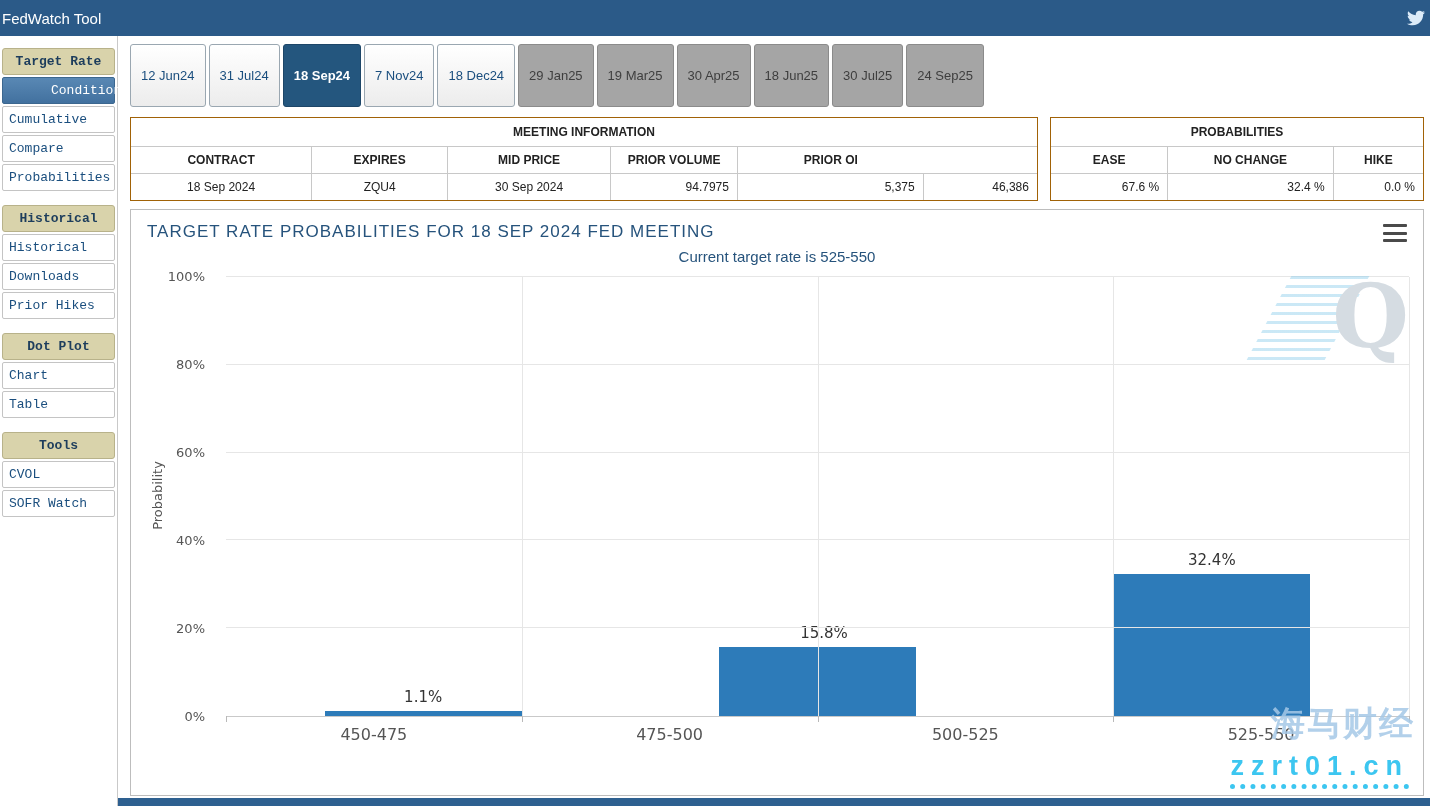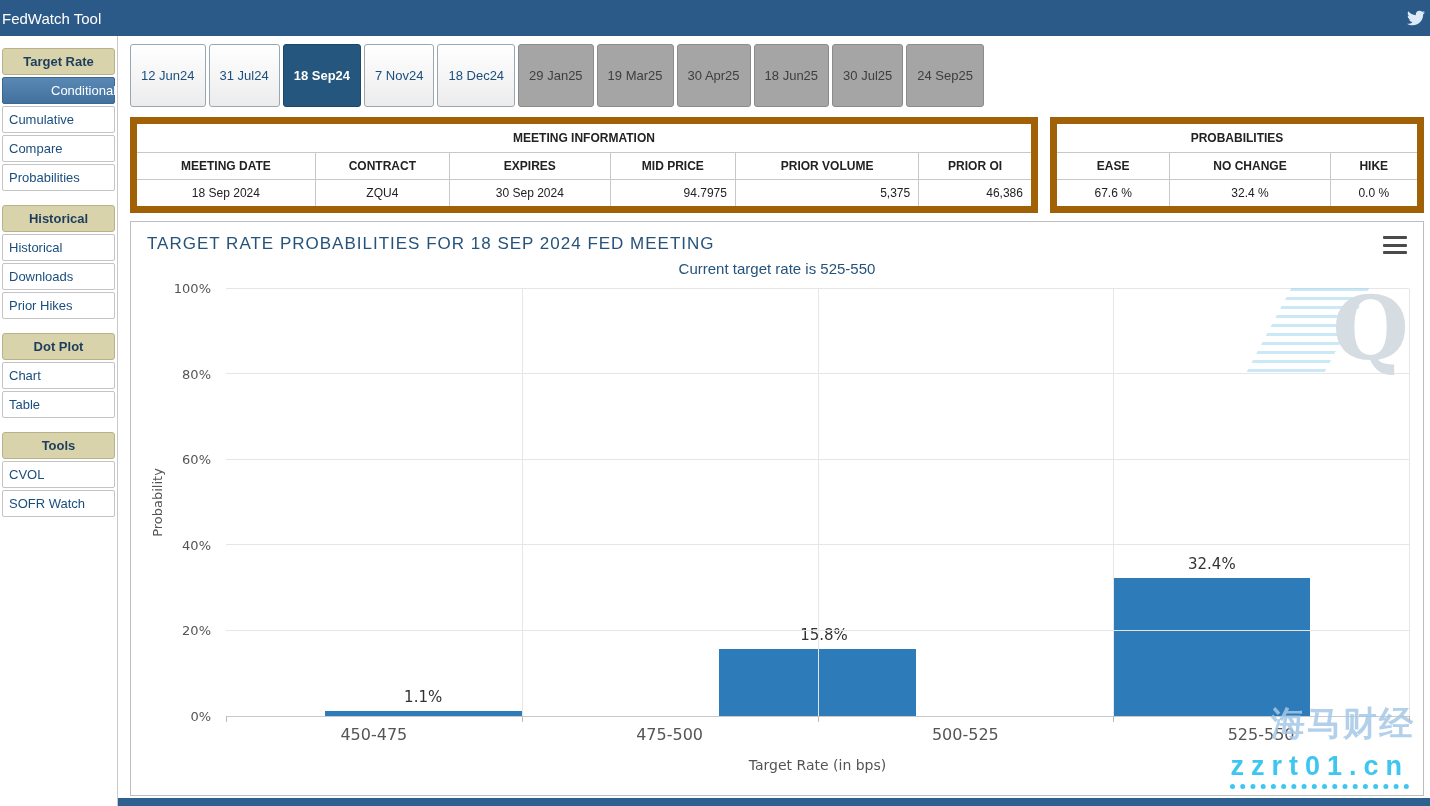--- a/index.html
+++ b/index.html
@@ -7,74 +7,74 @@
   body { font-family:"Liberation Sans", sans-serif; background:#fff; color:#222; }
 
   
   .topbar { height:36px; background:#2b5a88; display:flex; align-items:center; justify-content:space-between; padding:0 2px; }
   .topbar-title { color:#fff; font-size:15px; }
   .twitter-btn { width:24px; height:24px; display:flex; align-items:center; justify-content:center; cursor:pointer; }
   .twitter-btn svg { width:18px; height:18px; fill:#dcebf8; }
 
   
   .layout { display:flex; height:770px; }
-  .sidebar { width:118px; border-right:1px solid #c9c9c9; background:#fff; padding-top:10px; }
+  .sidebar { width:118px; border-right:1px solid #c9c9c9; background:#fff; padding-top:10px;font-family:Liberation Mono, monospace; }
   .side-header { margin:14px 2px 2px 2px; border:1px solid #b8b28a; background:#d9d3ab; border-radius:3px;
                  text-align:center; padding:5px 0; font-weight:bold; font-size:13px; color:#1d3d5c; }
   .sidebar .side-header:first-child { margin-top:2px; }
   .side-item { margin:0 2px 2px 2px; border:1px solid #c4c4c4; background:#fff; padding:5px 6px;
                font-size:13px; color:#1a4e7e; border-radius:2px; cursor:pointer; }
   .side-item.selected { background:linear-gradient(#5988b4,#42719f); color:#fff; border-color:#3c678f;padding-left:48px; }
 
   .main { flex:1; display:flex; flex-direction:column; padding:8px 6px 0 12px; }
 
   
   .tabs { display:flex; gap:3px; margin-bottom:10px; }
   .tab { border:1px solid #9aa7b1; border-radius:3px; padding:23px 10px; font-size:13px; color:#1a4e7e;
          background:linear-gradient(#ffffff,#ececec); cursor:pointer; white-space:nowrap; }
   .tab.selected { background:#24567e; color:#fff; font-weight:bold; border-color:#1d4668; }
   .tab.disabled { background:#a5a5a5; color:#3e3e3e; border-color:#8b8b8b; }
 
   
   .tables-row { display:flex; gap:12px; margin-bottom:8px; }
-  .info-table { border:7px solid #a16207; background:#fff; }
+  .info-table { border:1px solid #a16207; background:#fff; }
   .info-table.mi { width:908px; }
   .info-table.prob { flex:1; }
   .table-title { text-align:center; font-weight:bold; font-size:12px; padding:7px 0; border-bottom:1px solid #c8c8c8; color:#222; }
   .trow { display:flex; }
   .trow + .trow { border-top:1px solid #c8c8c8; }
   .cell { padding:6px 8px; font-size:12px; border-right:1px solid #c8c8c8; text-align:center; overflow:hidden; }
   .cell:last-child { border-right:none; }
   .trow.headers .cell { font-weight:bold; }
   .mi .cell:nth-child(1){width:20%;} .mi .cell:nth-child(2){width:15%;} .mi .cell:nth-child(3){width:18%;}
   .mi .cell:nth-child(4){width:14%;} .mi .cell:nth-child(5){width:20.5%;} .mi .cell:nth-child(6){width:12.5%;}
   .mi .trow.values .cell:nth-child(n+4){ text-align:right; }
   .prob .cell:nth-child(1){width:31.5%;} .prob .cell:nth-child(2){width:44.5%;} .prob .cell:nth-child(3){width:24%;}
-  .prob .trow.values .cell { }
+  .prob .trow.values .cell { text-align:right; }
 
   
   .chart-panel { flex:1; border:1px solid #bdbdbd; background:#fff; position:relative; display:flex; flex-direction:column; }
   .chart-head { display:flex; justify-content:space-between; align-items:flex-start; padding:12px 16px 2px 16px; }
   .chart-title { color:#26537c; font-size:17px; letter-spacing:1px; font-weight:normal; }
   .menu-icon { width:24px; height:18px; display:flex; flex-direction:column; justify-content:space-between; cursor:pointer; margin-top:2px; }
   .menu-icon span { display:block; height:3px; background:#4a4a4a; border-radius:1px; }
   .chart-subtitle { text-align:center; color:#26537c; font-size:15px; padding:4px 0 2px 0; }
   .chart-body { flex:1; position:relative; margin:2px 10px 4px 10px; font-family:"DejaVu Sans", sans-serif; }
 
   .plot { position:absolute; left:85px; right:4px; top:8px; bottom:74px; border-bottom:1px solid #c9c9c9; }
   .hgrid { position:absolute; left:0; right:0; height:1px; background:#e6e6e6; }
   .vgrid { position:absolute; top:0; bottom:0; width:1px; background:#e6e6e6; }
   .xtick { position:absolute; top:100%; height:6px; width:1px; background:#b9b9b9; }
   .bars { position:absolute; inset:0; display:flex; }
   .slot { flex:1; position:relative; }
   .bar { position:absolute; left:25%; width:50%; bottom:0; background:#2d7bb9; }
   .bar-label { position:absolute; left:0; width:100%; text-align:center; font-size:15px; color:#333; }
 
   .ylabels { position:absolute; left:0; width:78px; top:8px; bottom:74px; }
-  .ytick-label { position:absolute; right:8px; font-size:13px; color:#555;margin-top:14px; }
+  .ytick-label { position:absolute; right:14px; font-size:13px; color:#555;margin-top:14px; }
   .yaxis-title { position:absolute; left:-18px; top:42%; transform:rotate(-90deg); font-size:13px; color:#555; }
   .xcats { position:absolute; left:85px; right:4px; bottom:46px; height:20px; display:flex; }
   .xcat { flex:1; text-align:center; font-size:16px; color:#555; }
   .xaxis-title { position:absolute; left:85px; right:4px; bottom:18px; text-align:center; font-size:14px; color:#555; }
 
   
   .wm-q { position:absolute; right:14px; top:62px; font-size:88px; font-weight:bold; color:#d5dce2;
           font-family:"DejaVu Serif", serif; line-height:1; }
   .wm-stripes { position:absolute; right:76px; top:66px; width:78px; height:84px; transform:skewX(-28deg);
                 background:repeating-linear-gradient(0deg, rgba(140,205,235,.65) 0 3px, transparent 3px 9px); opacity:.7; }
@@ -127,21 +127,20 @@
         <div class="tab disabled">30 Apr25</div>
         <div class="tab disabled">18 Jun25</div>
         <div class="tab disabled">30 Jul25</div>
         <div class="tab disabled">24 Sep25</div>
       </div>
 
     <div class="tables-row">
       <div class="info-table mi">
         <div class="table-title">MEETING INFORMATION</div>
         <div class="trow headers">
-            <div class="cell">MEETING DATE</div>
             <div class="cell">CONTRACT</div>
             <div class="cell">EXPIRES</div>
             <div class="cell">MID PRICE</div>
             <div class="cell">PRIOR VOLUME</div>
             <div class="cell">PRIOR OI</div>
           </div>
         <div class="trow values">
             <div class="cell">18 Sep 2024</div>
             <div class="cell">ZQU4</div>
             <div class="cell">30 Sep 2024</div>
@@ -215,21 +214,20 @@
             <div class="xtick" style="left: 75%;"></div>
             <div class="vgrid" style="left: 100%;"></div>
             <div class="xtick" style="left: 100%;"></div>
           </div>
         <div class="xcats">
             <div class="xcat">450-475</div>
             <div class="xcat">475-500</div>
             <div class="xcat">500-525</div>
             <div class="xcat">525-550</div>
           </div>
-        <div class="xaxis-title">Target Rate (in bps)</div>
       </div>
 
       <div class="wm-stripes"></div>
       <div class="wm-q">Q</div>
       <div class="wm-site1">海马财经</div>
       <div class="wm-site2">zzrt01.cn</div>
     </div>
 
     <div class="footer-bar"></div>
   </div>

